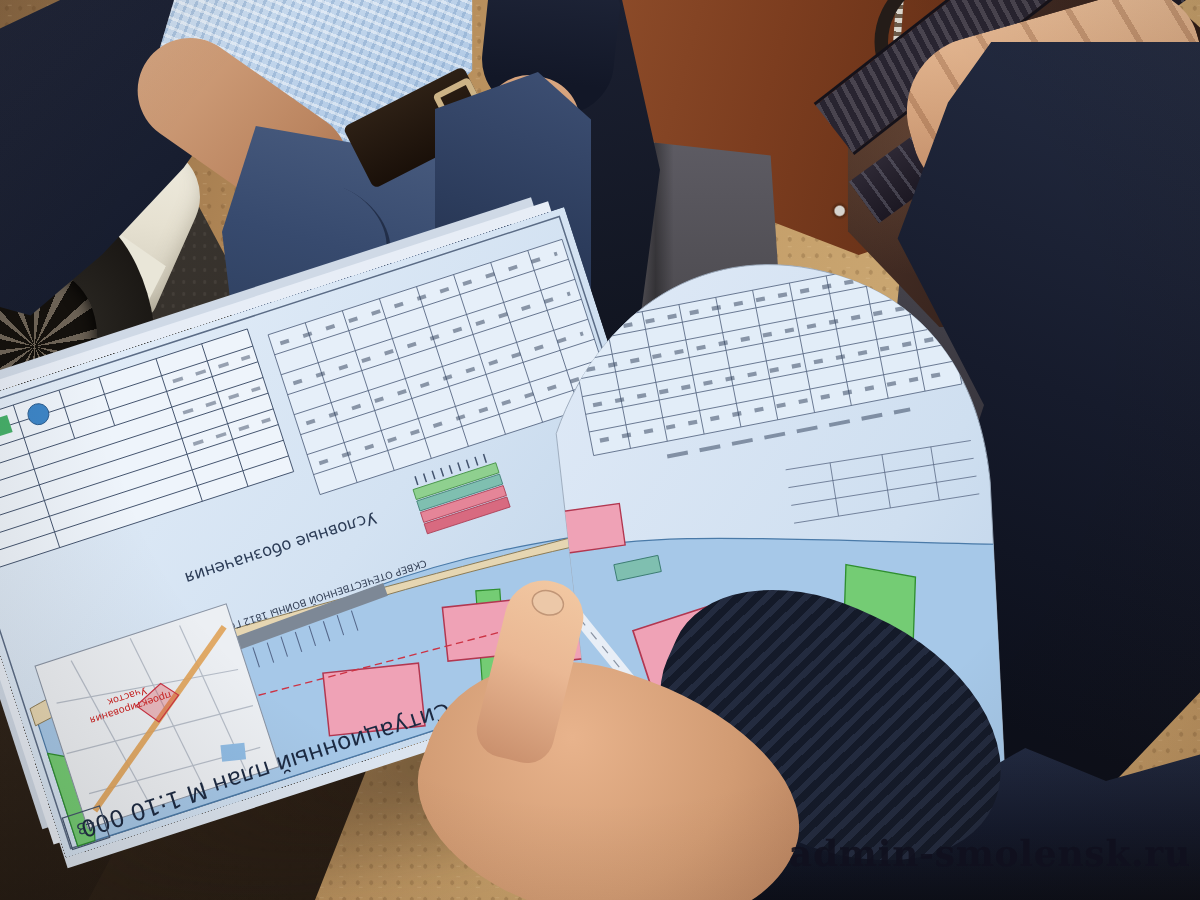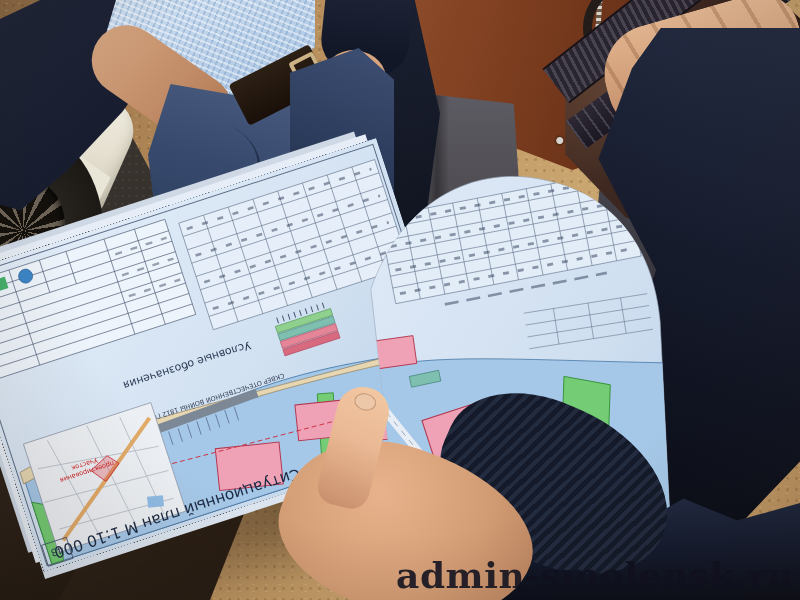--- a/index.html
+++ b/index.html
@@ -138,22 +138,22 @@
     border-radius:46% 54% 58% 42%/55% 45% 60% 40%;
     background:radial-gradient(circle at 35% 32%,#e8b38c,#d19b73 55%,#b47e5b 100%);}
   .hand-finger{left:328px;top:386px;width:52px;height:122px;transform:rotate(14deg);
     border-radius:26px 24px 18px 18px;
     background:linear-gradient(10deg,#c98f6c,#eab894 55%,#f2c8a2);}
   .nail{left:15px;top:6px;width:22px;height:17px;border-radius:50%;
     background:#ecc8a8;border:1px solid rgba(150,100,70,.5);}
 
   .vignette{left:0;top:0;width:800px;height:600px;pointer-events:none;
     background:radial-gradient(ellipse at 50% 40%,transparent 58%,rgba(25,15,5,.16) 100%);}
-  .watermark{right:6px;bottom:4px;font-family:"DejaVu Serif",serif;font-weight:700;
-    font-size:36px;letter-spacing:.5px;color:#10101e;opacity:.88;}
+  .watermark{right:6px;bottom:17px;font-family:"DejaVu Serif",serif;font-weight:700;
+    font-size:24px;letter-spacing:.5px;color:#10101e;opacity:.88;}
 </style>
 </head>
 <body>
 
 <div id="photo">
   <div class="ground"></div>
   <div class="asphalt"></div>
 
   <div class="car-body"></div>
   <div class="car-sill"></div>

